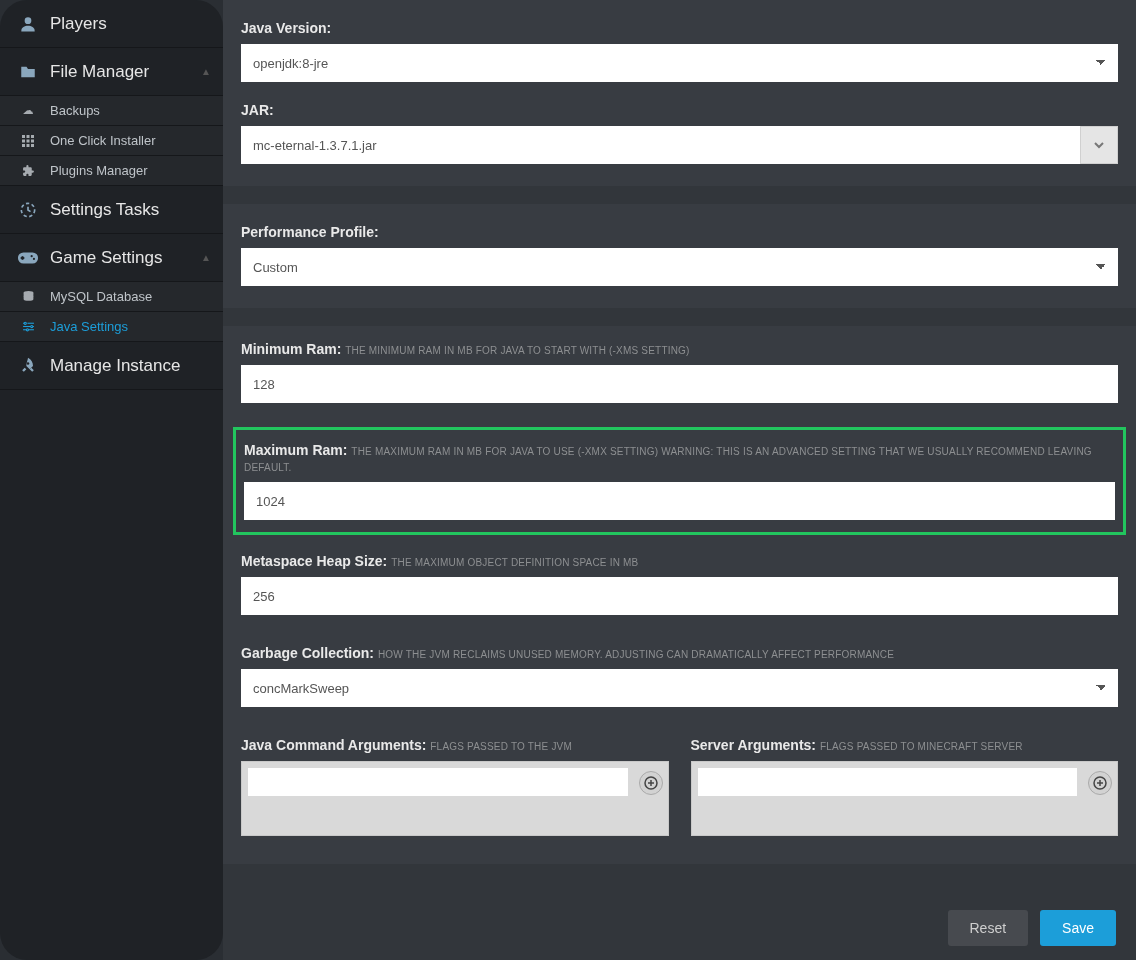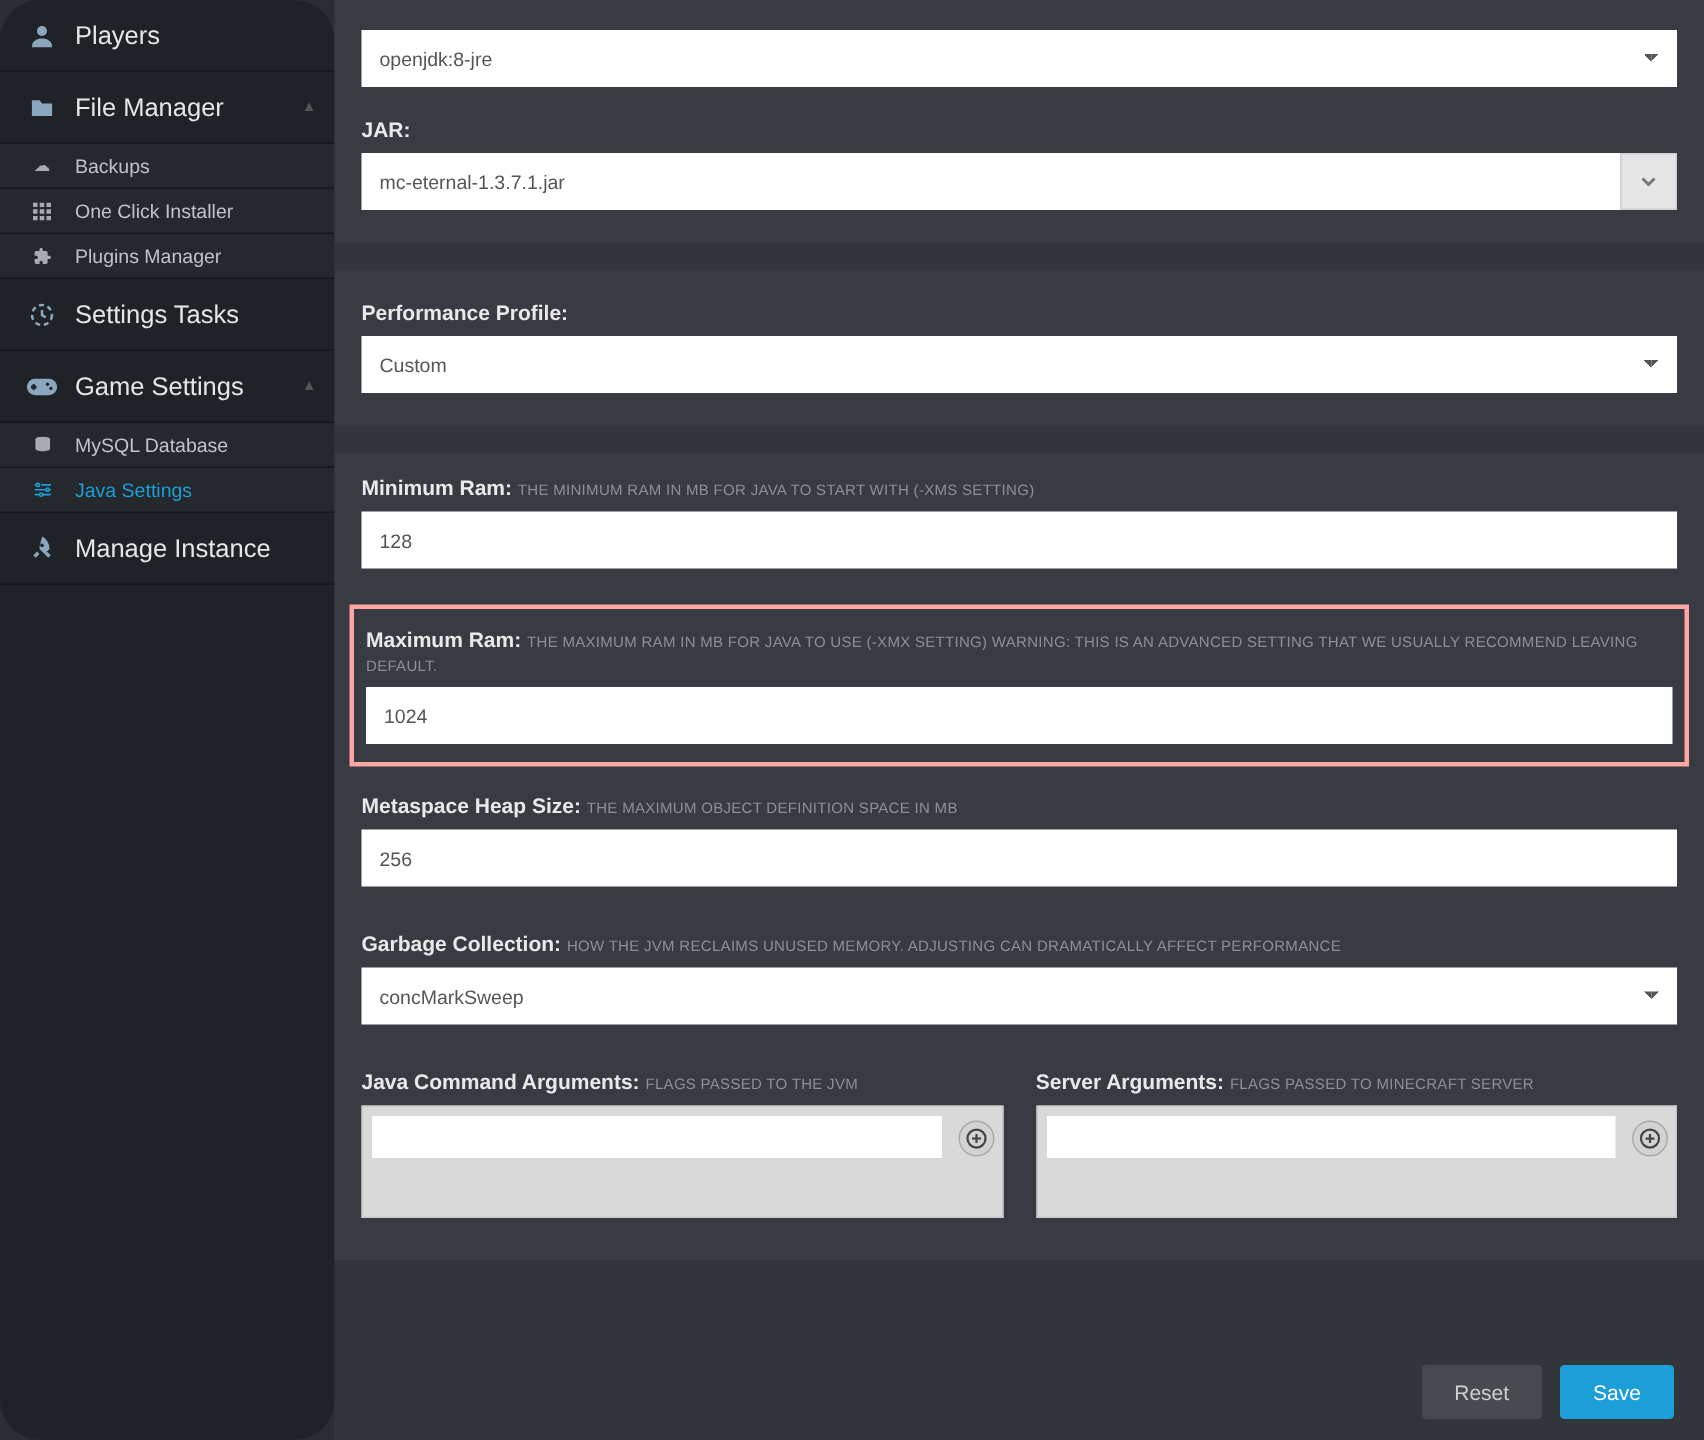--- a/index.html
+++ b/index.html
@@ -117,21 +117,21 @@
     right: 0; top: 0;
     width: 38px; height: 38px;
     background: #e5e5e5;
     border: 1px solid #d0d0d0;
     display: flex; align-items: center; justify-content: center;
     color: #777;
     font-size: 11px;
     cursor: pointer;
   }
   .highlight {
-    border: 3px solid #fca5a5;
+    border: 3px solid #22c55e;
     padding: 12px 8px 12px 8px;
     margin: 8px -8px 8px -8px;
   }
 
   .arg-row {
     display: flex;
     gap: 22px;
   }
   .arg-col { flex: 1; }
   .arg-box {
@@ -297,20 +297,21 @@
           <path d="M8 14l-3 3 2 2 3-3M16 14l3 3-2 2-3-3"></path>
         </svg>
     </span>
     <span>Manage Instance</span>
   </div>
 </nav>
 
 <main class="main">
 
   <div class="section-band">
+    <label class="form-label">Java Version:</label>
     <select class="sel">
       <option>openjdk:8-jre</option>
     </select>
 
     <div class="stacked">
       <label class="form-label">JAR:</label>
       <div class="combo">
         <input class="txt" style="padding-right: 56px;" value="mc-eternal-1.3.7.1.jar">
         <div class="combo-arrow">
           <svg width="12" height="12" viewBox="0 0 12 12">

